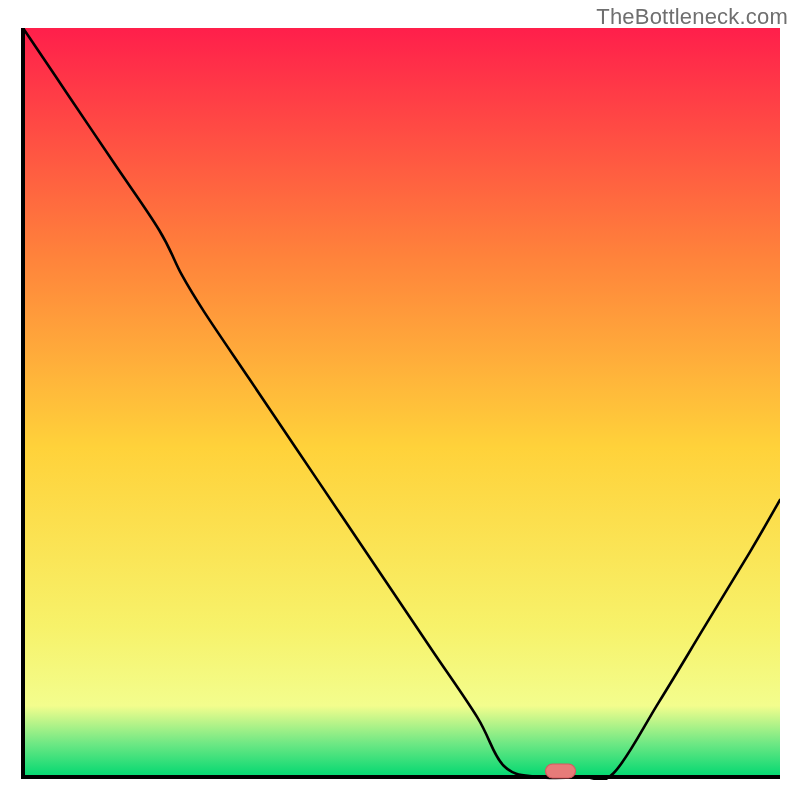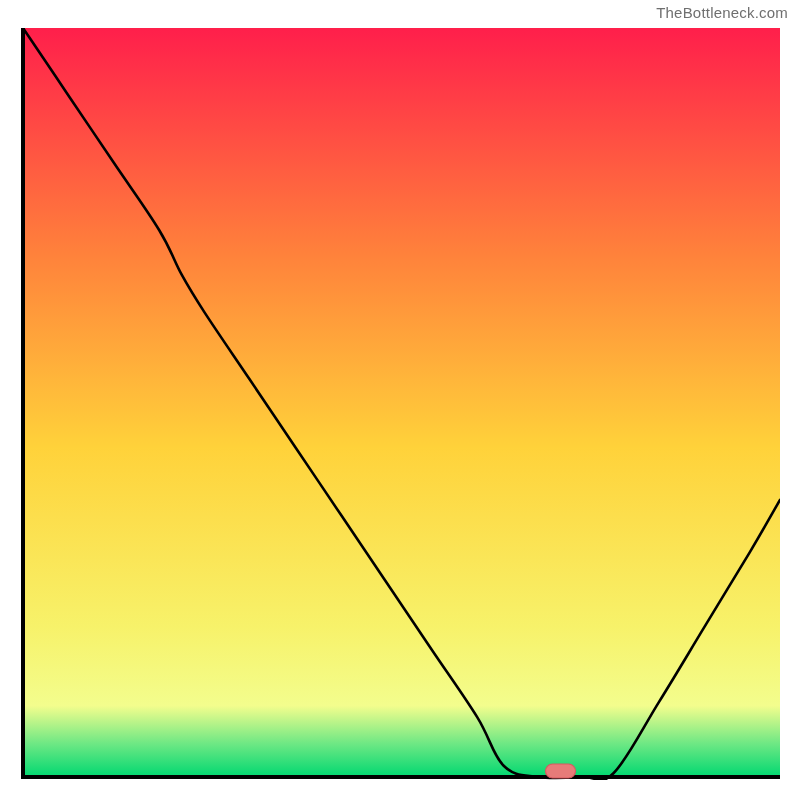--- a/index.html
+++ b/index.html
@@ -14,21 +14,21 @@
   .wrap {
     position: relative;
     width: 800px;
     height: 800px;
   }
   .watermark {
     position: absolute;
     top: 4px;
     right: 12px;
     color: #6f6f6f;
-    font-size: 15px;
+    font-size: 22px;
     font-weight: 500;
     letter-spacing: 0.2px;
     z-index: 10;
     user-select: none;
   }
   .plot {
     position: absolute;
     left: 20px;
     top: 28px;
     width: 760px;

